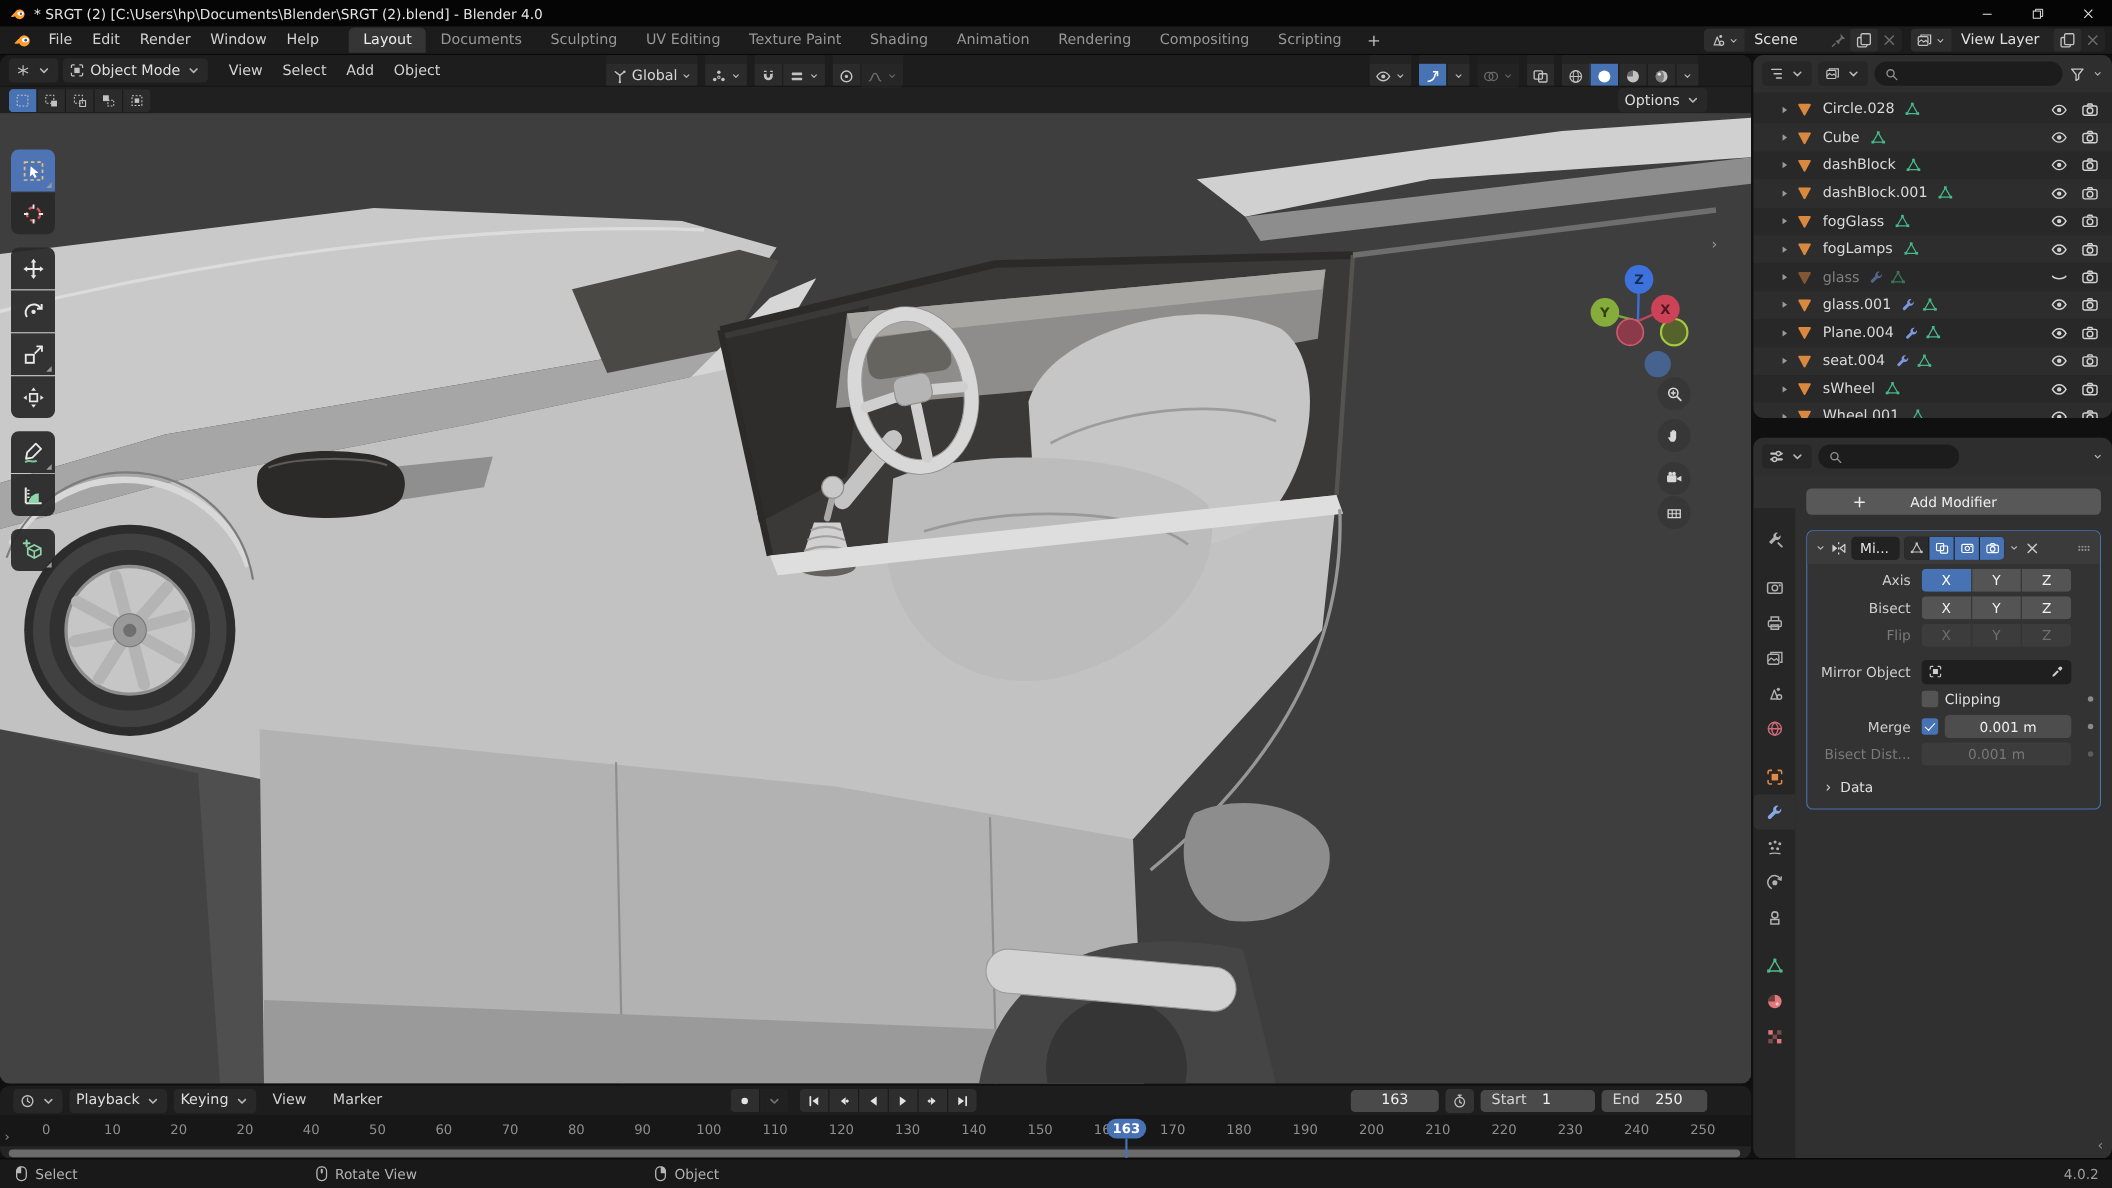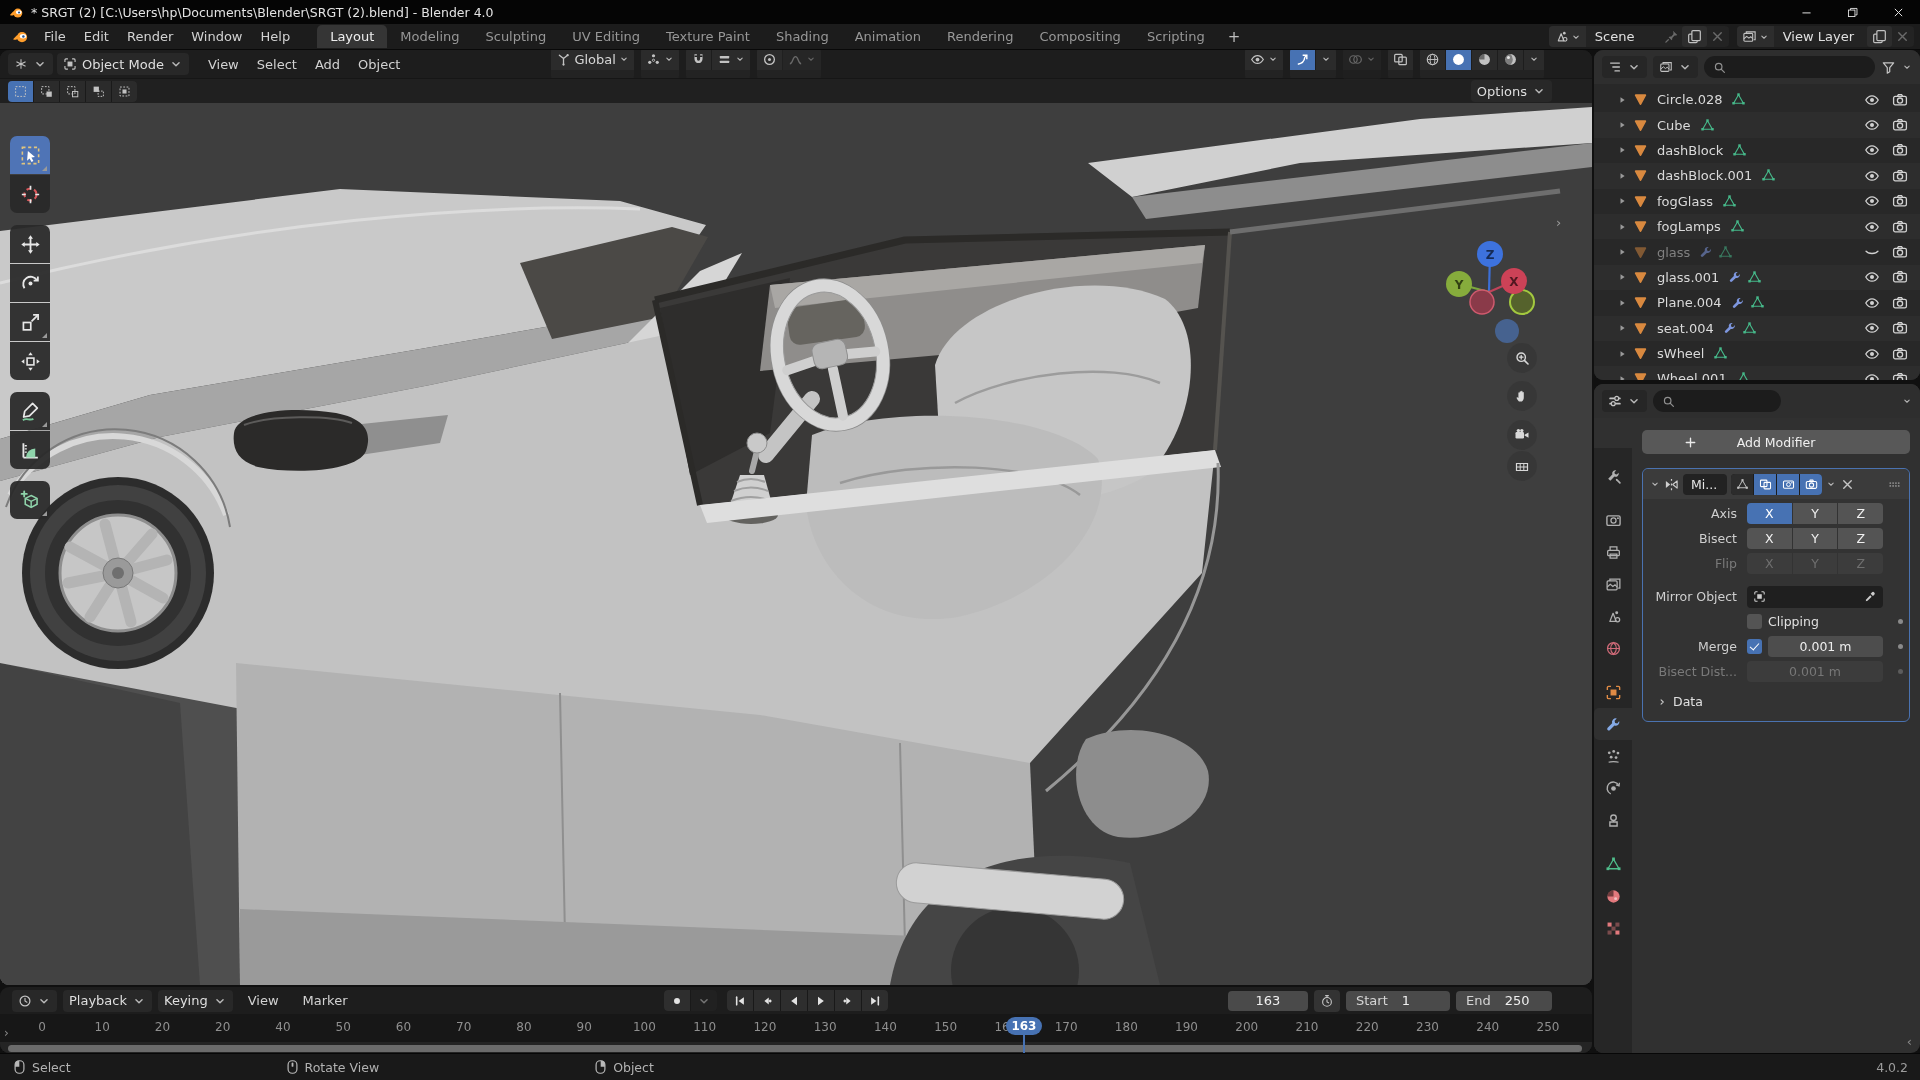--- a/index.html
+++ b/index.html
@@ -26,30 +26,30 @@
   .topbar-right{margin-left:auto;display:flex;gap:8px;align-items:center;}
   .idblock{display:flex;align-items:center;background:#232323;border-radius:4px;height:21px;overflow:hidden;}
   .idblock .seg{background:#2d2d2d;height:21px;display:flex;align-items:center;padding:0 5px;gap:2px;}
   .idblock .lbl{padding:0 9px;color:#e0e0e0;min-width:74px;}
   .idblock .mini{display:flex;align-items:center;padding:0 4px;gap:3px;}
   .dim{opacity: .45;}
 
   
   .main{position:absolute;top:50px;left:0;right:0;bottom:27px;display:flex;background:#101010;}
   .vcol{width:1592px;display:flex;flex-direction:column;gap:2px;}
-  .rcol{flex:1;margin-left:2px;display:flex;flex-direction:column;gap:4px;}
+  .rcol{flex:1;margin-left:2px;display:flex;flex-direction:column;gap:18px;}
 
   
   .vp{height:935px;display:flex;flex-direction:column;border-radius:9px;overflow:hidden;background:#1d1d1d;}
   .vp-header{height:28px;display:flex;align-items:center;padding:0 8px;gap:4px;background:#1d1d1d;}
   .hbtn{background:#282828;border-radius:4px;height:22px;display:inline-flex;align-items:center;padding:0 6px;gap:5px;color:#dfdfdf;}
   .hbtn .ic{width:14px;height:14px;}
   .chev{width:10px;height:10px;color:#b5b5b5;}
   .vp-menus{display:flex;margin-left:6px;}
-  .hgroup{display:flex;align-items:flex-start;background:#232323;border-radius:4px;height:32px;overflow:hidden;}
+  .hgroup{display:flex;align-items:flex-end;background:#232323;border-radius:4px;height:32px;overflow:hidden;}
   .hgroup .seg{height:22px;display:flex;align-items:center;padding:0 5px;gap:3px;background:#2b2b2b;}
   .hgroup .seg+.seg{border-left:1px solid #1d1d1d;}
   .seg.on{background:#4772b3;}
   .seg.on .ic{color:#fff;}
   .vp-center{margin-left:138px;display:flex;gap:7px;align-items:center;}
   .vp-right{margin-left:auto;margin-right:40px;display:flex;gap:7px;align-items:center;}
   .vp-tools-row{height:25px;display:flex;align-items:center;background:#202020;border-top:1px solid #161616;padding:0 8px;}
   .selmodes{display:flex;gap:1px;background:#1a1a1a;border-radius:4px;overflow:hidden;}
   .selmodes>div{width:25px;height:21px;display:flex;align-items:center;justify-content:center;background:#2b2b2b;}
   .selmodes>div.on{background:#4772b3;}
@@ -551,21 +551,21 @@
       </svg>
     <div id="top-menus" style="display:flex">
         <span class="menu-item">File</span>
         <span class="menu-item">Edit</span>
         <span class="menu-item">Render</span>
         <span class="menu-item">Window</span>
         <span class="menu-item">Help</span>
       </div>
     <div class="tabs" id="ws-tabs">
         <div class="tab active">Layout</div>
-        <div class="tab">Modeling</div>
+        <div class="tab">Documents</div>
         <div class="tab">Sculpting</div>
         <div class="tab">UV Editing</div>
         <div class="tab">Texture Paint</div>
         <div class="tab">Shading</div>
         <div class="tab">Animation</div>
         <div class="tab">Rendering</div>
         <div class="tab">Compositing</div>
         <div class="tab">Scripting</div>
       </div>
     <span class="tab-add">+</span>

